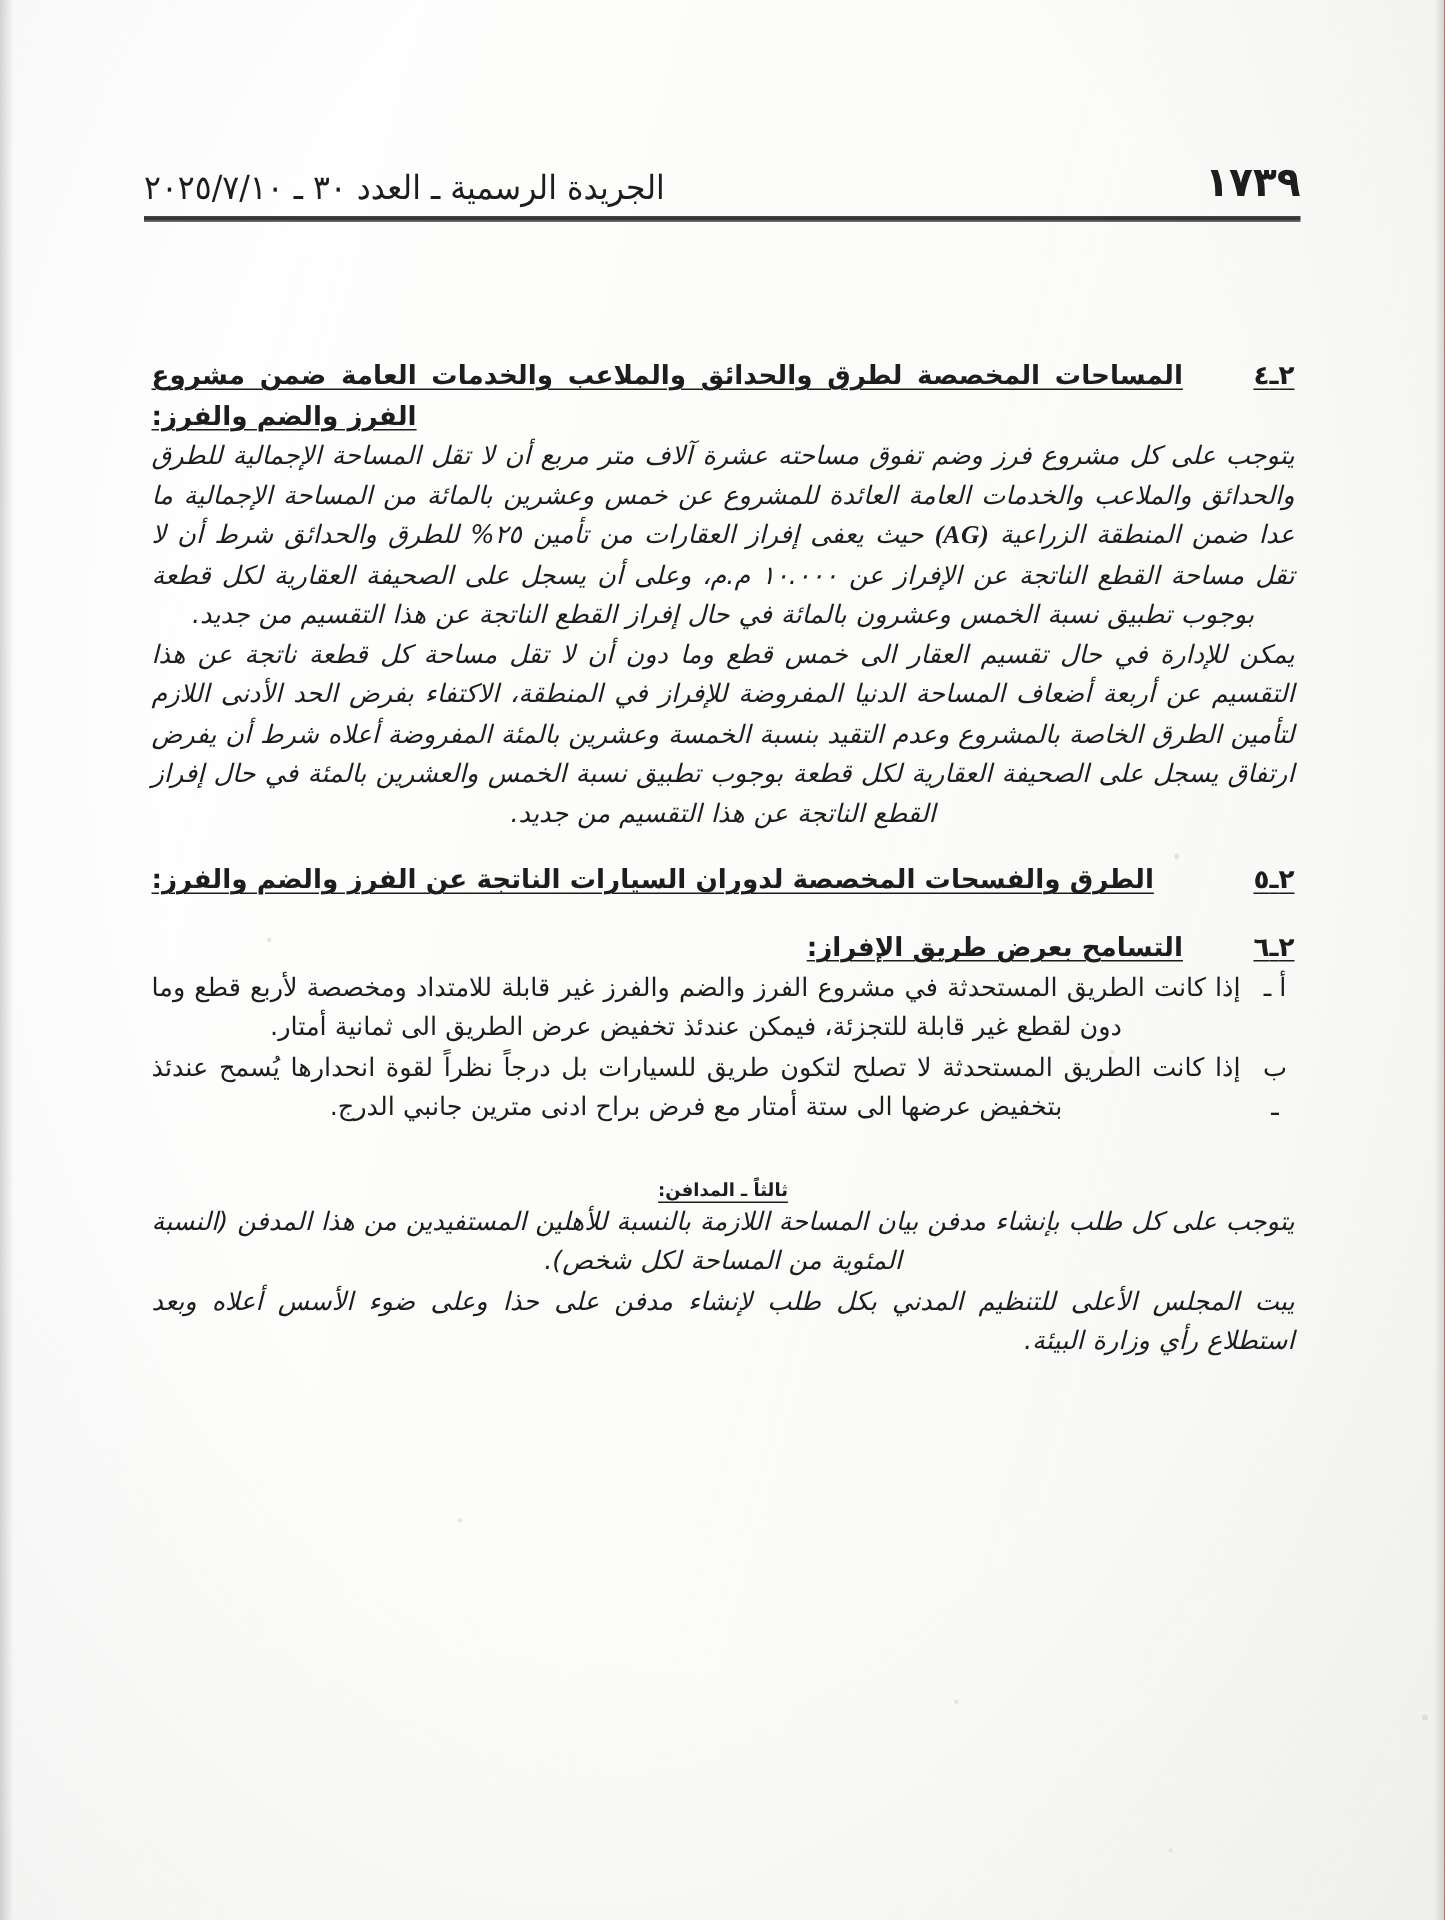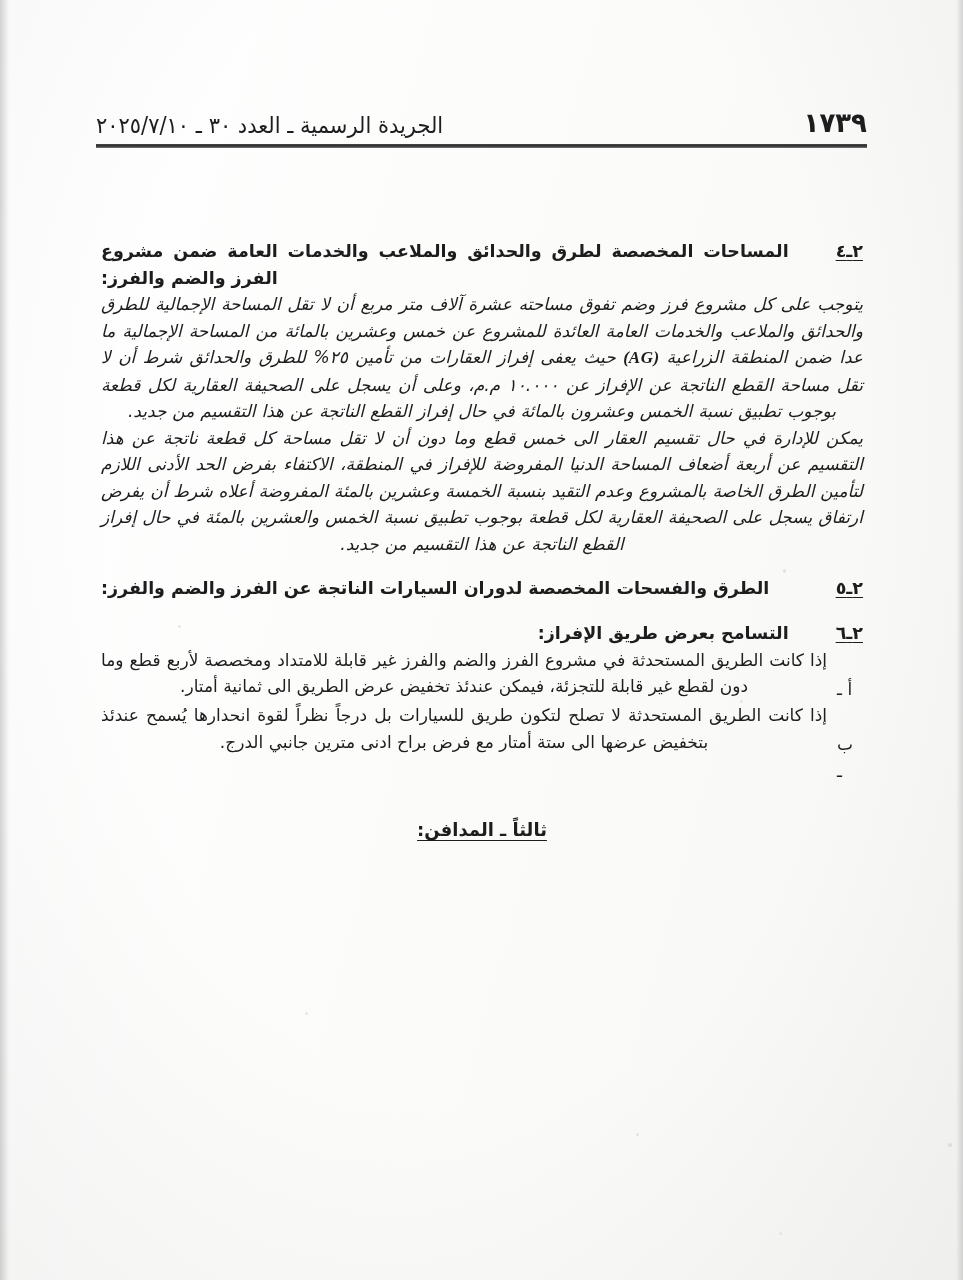--- a/index.html
+++ b/index.html
@@ -105,28 +105,29 @@
   h2.sec-head .num {
     flex: 0 0 auto;
     text-decoration: underline;
     text-underline-offset: 3px;
     margin-left: 38px;
   }
   h2.sec-head .ttl {
     flex: 1 1 auto;
     text-align: justify;
     text-align-last: left;
+    text-decoration: underline;
     text-underline-offset: 3px;
     text-decoration-thickness: 1px;
   }
   h2.sec-head.plain .ttl { text-align-last: right; }
 
   h3.part-head {
     margin: 0;
-    font-size: 18px;
+    font-size: 12px;
     font-weight: 700;
     line-height: 1.5;
     text-align: center;
     text-decoration: underline;
     text-underline-offset: 4px;
   }
 
   p.para {
     margin: 0;
     font-size: 17px;
@@ -141,22 +142,21 @@
   .item {
     display: flex;
     flex-direction: row;
     gap: 10px;
     font-size: 17px;
     line-height: 1.56;
   }
   .item .marker {
     flex: 0 0 auto;
     width: 26px;
-    text-align: left;
-    margin-top: 29px;
+    text-align: center;
   }
   .item .itext {
     flex: 1 1 auto;
     text-align: justify;
     text-align-last: center;
   }
   .gap-md { height: 16px; }
   .gap-lg { height: 30px; }
 
   
@@ -233,16 +233,18 @@
       <div class="item">
         <span class="marker">ب ـ</span>
         <span class="itext">إذا كانت الطريق المستحدثة لا تصلح لتكون طريق للسيارات بل درجاً نظراً لقوة انحدارها يُسمح عندئذ بتخفيض عرضها الى ستة أمتار مع فرض براح ادنى مترين جانبي الدرج.</span>
       </div>
     </div>
 
     <div class="gap-lg"></div>
 
     <div class="blk">
       <h3 class="part-head">ثالثاً ـ المدافن:</h3>
+      <p class="para">يتوجب على كل طلب بإنشاء مدفن بيان المساحة اللازمة بالنسبة للأهلين المستفيدين من هذا المدفن (النسبة المئوية من المساحة لكل شخص).</p>
+      <p class="para last-right">يبت المجلس الأعلى للتنظيم المدني بكل طلب لإنشاء مدفن على حذا وعلى ضوء الأسس أعلاه وبعد استطلاع رأي وزارة البيئة.</p>
     </div>
 
   </main>
 </div>
 
 </body></html>

